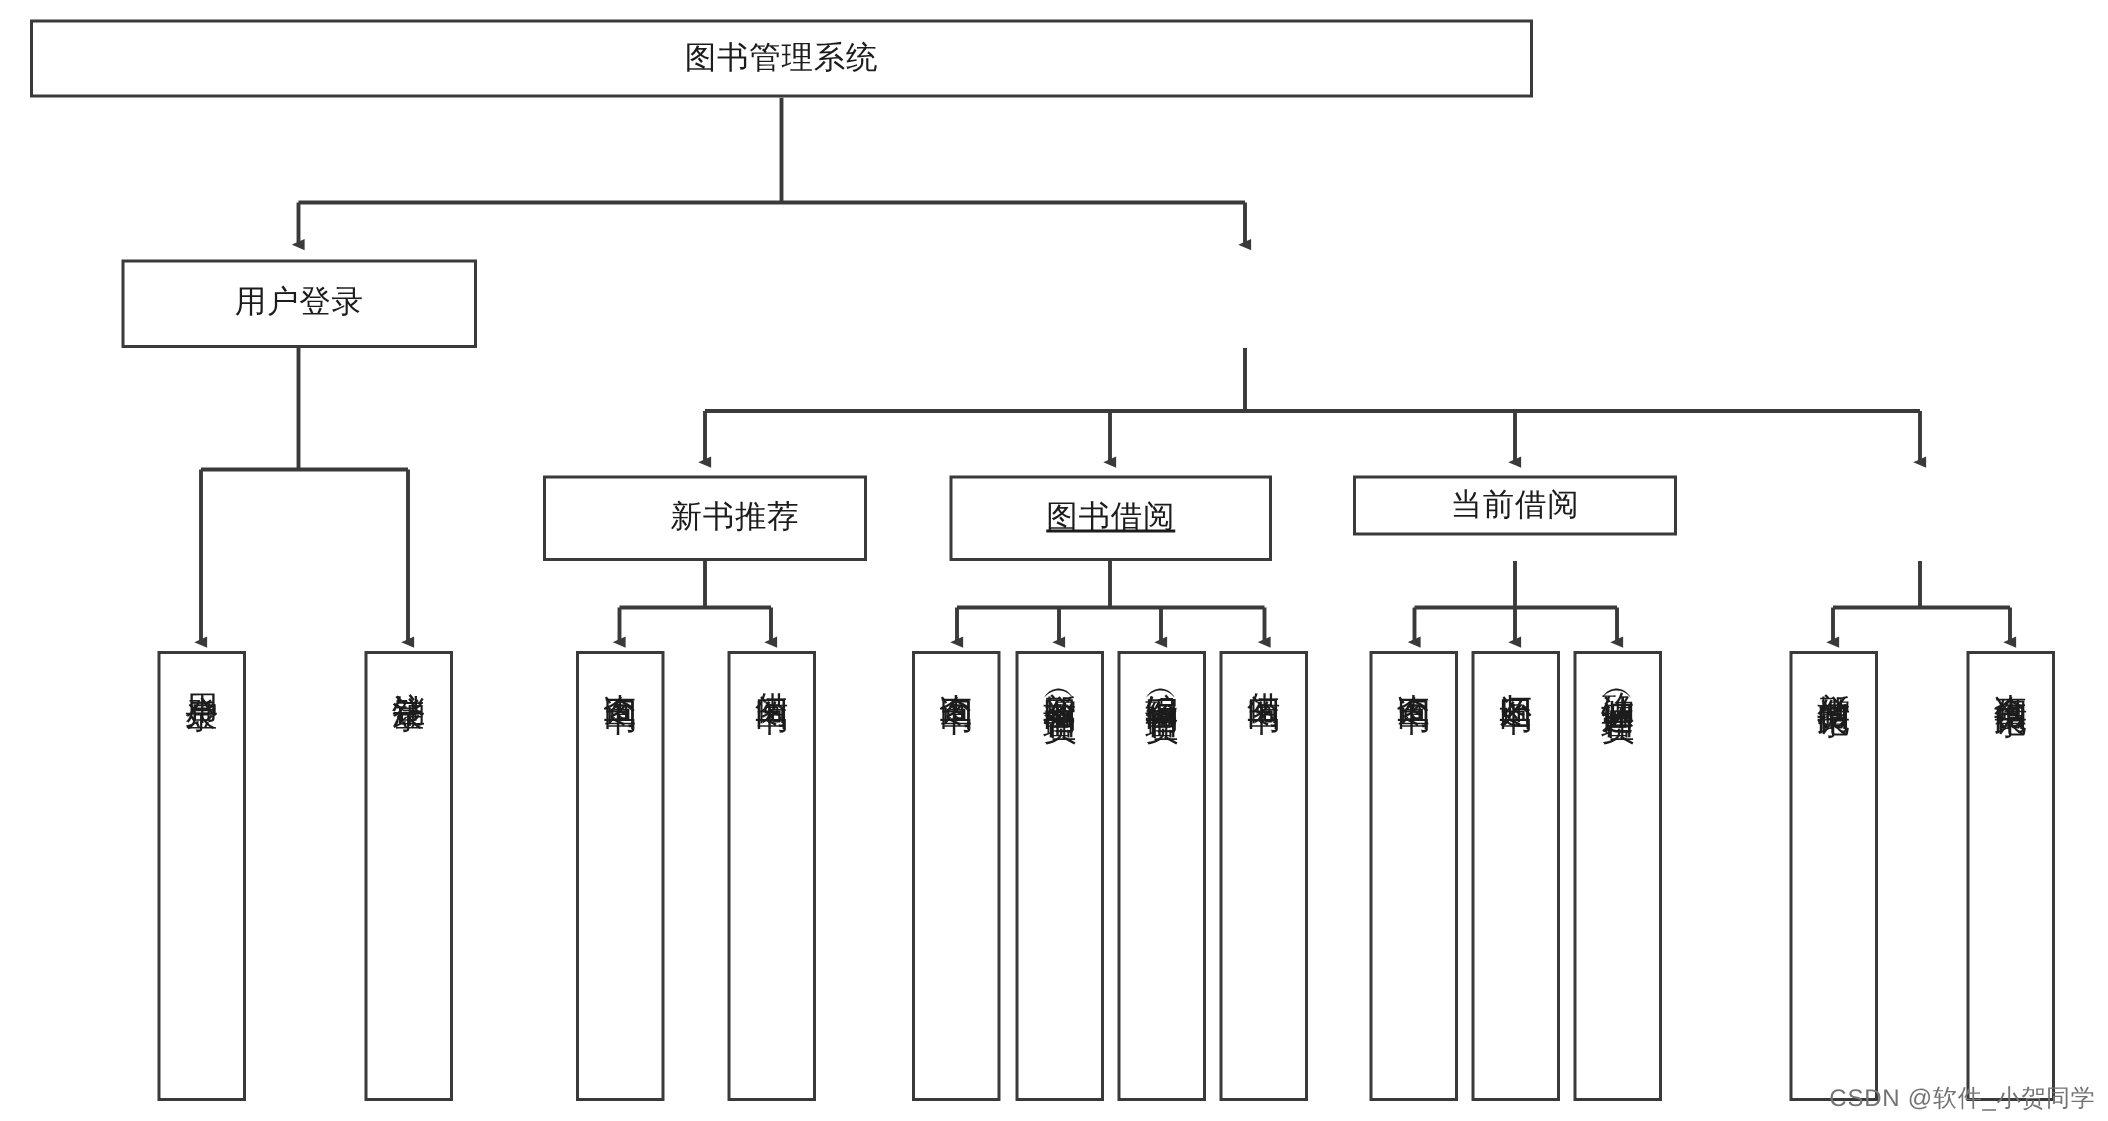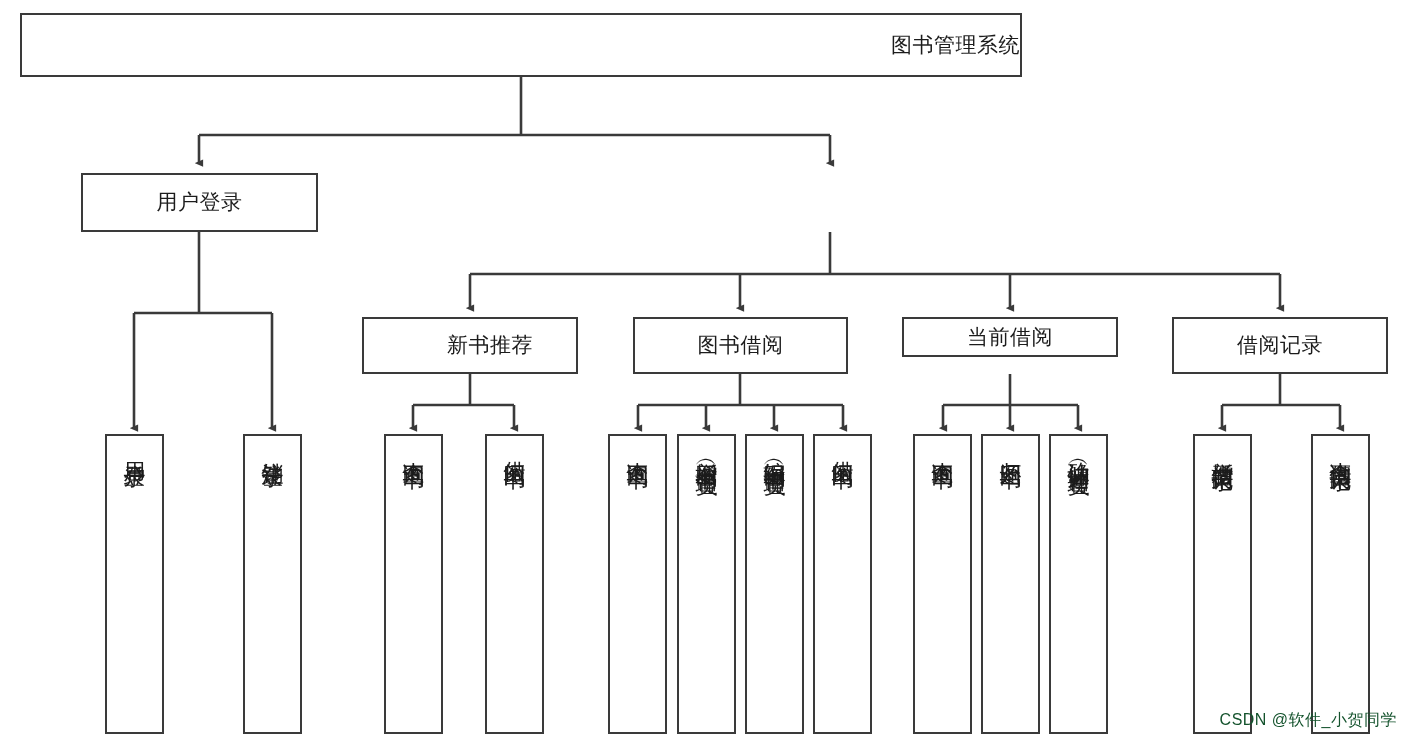--- a/index.html
+++ b/index.html
@@ -55,23 +55,23 @@
     writing-mode: vertical-rl;
     text-orientation: upright;
     font-size: 22px;
     line-height: 1;
     letter-spacing: 2px;
     white-space: nowrap;
   }
   .watermark {
     position: absolute;
     right: 8px;
-    bottom: 16px;
+    bottom: 4px;
     font-size: 16px;
-    color: #14532d;
+    color: #737373;
     z-index: 5;
     white-space: nowrap;
     letter-spacing: 0.5px;
   }
 </style>
 </head>
 <body>
 
 <div id="diagram-root">
 
@@ -118,39 +118,36 @@
       <path d="M1010,405 L1010,428" marker-end="url(#arrow)"></path>
       <path d="M1078,405 L1078,428" marker-end="url(#arrow)"></path>
 
       <path d="M1280,374 L1280,405"></path>
       <path d="M1222,405 L1340,405"></path>
       <path d="M1222,405 L1222,428" marker-end="url(#arrow)"></path>
       <path d="M1340,405 L1340,428" marker-end="url(#arrow)"></path>
     </g>
   </svg>
 
-  <div class="node horizontal" style="left:20px; top:13px; width:1002px; height:64px;justify-content:flex-end;">
+  <div class="node horizontal" style="left:20px; top:13px; width:1002px; height:52px;">
     <span class="node-label">图书管理系统</span>
   </div>
 
   <div class="node horizontal" style="left:81px; top:173px; width:237px; height:59px;">
     <span class="node-label">用户登录</span>
   </div>
 
   <div class="node horizontal" style="left:362px; top:317px; width:216px; height:57px;padding-left:40px;">
     <span class="node-label">新书推荐</span>
   </div>
-  <div class="node horizontal" style="left:633px; top:317px; width:215px; height:57px;">
+  <div class="node horizontal" style="left:633px; top:317px; width:215px; height:57px;text-decoration:underline;">
     <span class="node-label">图书借阅</span>
   </div>
   <div class="node horizontal" style="left:902px; top:317px; width:216px; height:40px;">
     <span class="node-label">当前借阅</span>
-  </div>
-  <div class="node horizontal" style="left:1172px; top:317px; width:216px; height:57px;">
-    <span class="node-label">借阅记录</span>
   </div>
 
   <div class="node vertical" style="left:105px; top:434px; width:59px; height:300px;">
     <span class="node-label">用户登录</span>
   </div>
   <div class="node vertical" style="left:243px; top:434px; width:59px; height:300px;">
     <span class="node-label">注销登录</span>
   </div>
 
   <div class="node vertical" style="left:384px; top:434px; width:59px; height:300px;">

